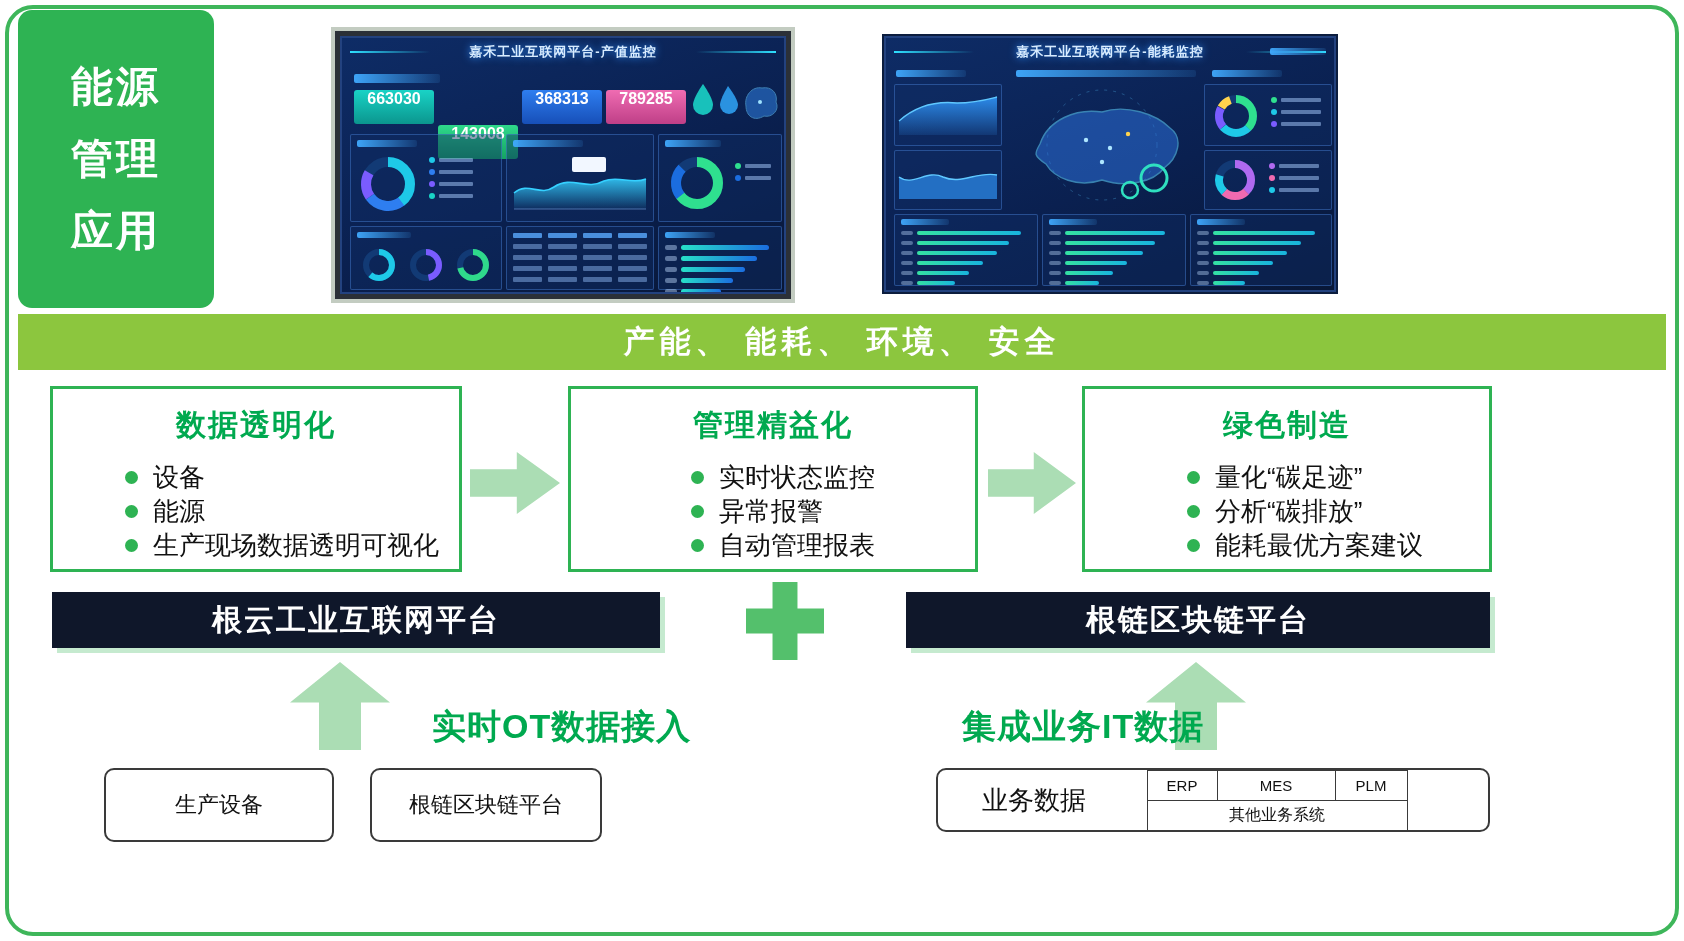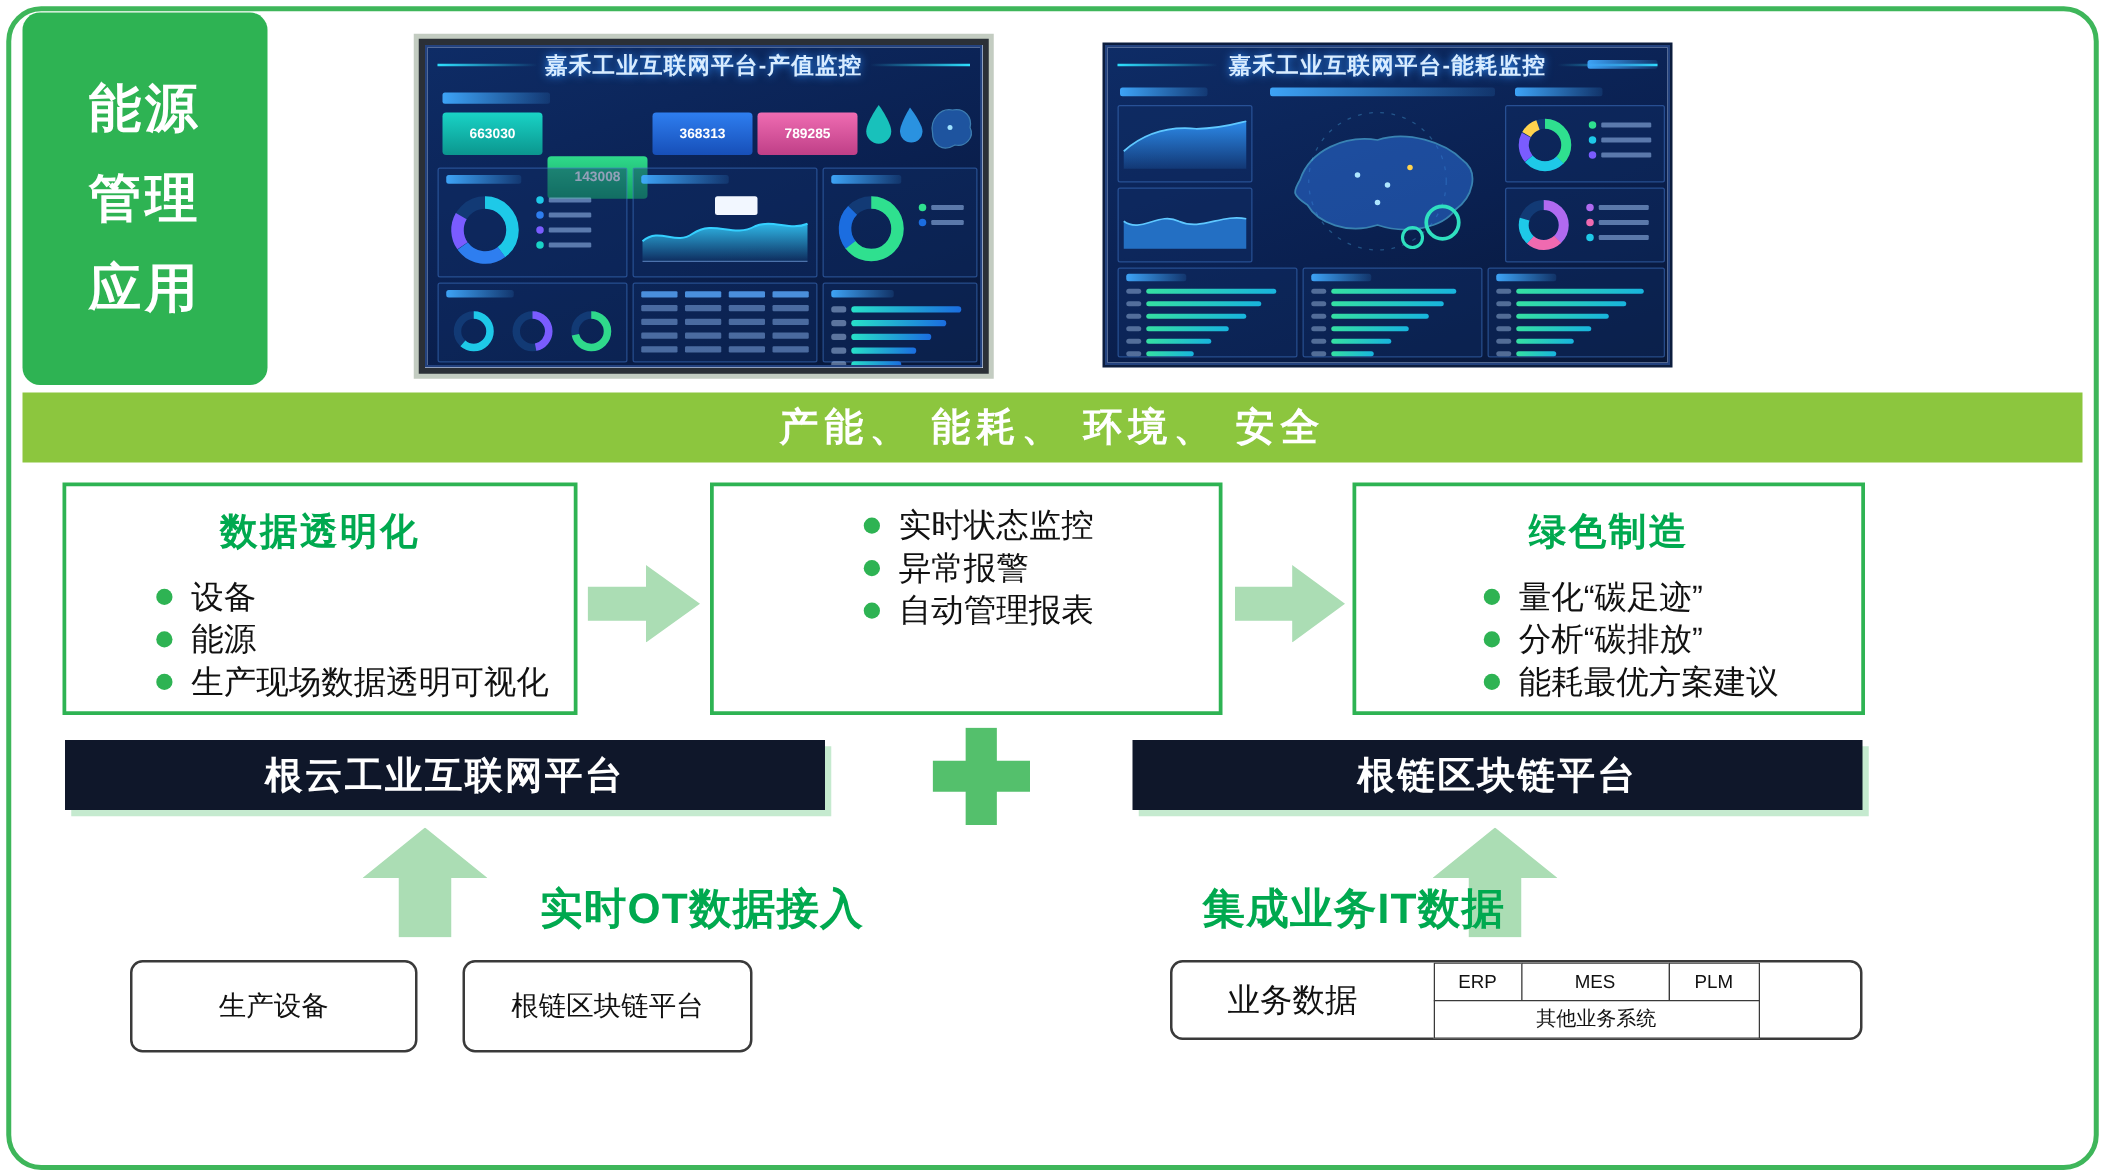--- a/index.html
+++ b/index.html
@@ -51,29 +51,29 @@
   .sys-cell { border:1px solid #3a3a3a; display:flex; align-items:center; justify-content:center;
               font-size:15px; color:#111; margin:-0.5px; background:#fff; }
   .sys-cell.wide { grid-column:1 / span 3; font-size:16px; }
 
   
   .dash { position:absolute; background:linear-gradient(160deg,#0e2c66 0%,#0a2050 55%,#081737 100%);
           border:2px solid #23427f; box-sizing:border-box; overflow:hidden; }
   .dash1 { left:340px; top:36px; width:446px; height:258px; box-shadow:0 0 0 5px #2b3037, 0 0 0 9px #c3ccc1; }
   .dash2 { left:884px; top:36px; width:452px; height:256px; box-shadow:0 0 0 2px #0c1d3e; }
   .dash-header { position:relative; height:28px; display:flex; align-items:center; justify-content:center; }
-  .dash-title { color:#d8ecff; font-size:18px; font-weight:bold; letter-spacing:1px; text-shadow:0 0 8px #2e8fff; }
+  .dash-title { color:#d8ecff; font-size:13px; font-weight:bold; letter-spacing:1px; text-shadow:0 0 8px #2e8fff; }
   .deco { position:absolute; top:13px; height:2px; width:80px; }
   .deco.l { left:8px; background:linear-gradient(90deg,#2ee0ff,rgba(46,224,255,0)); }
   .deco.r { right:8px; background:linear-gradient(270deg,#2ee0ff,rgba(46,224,255,0)); }
   .panel { position:absolute; background:rgba(16,45,100,.45); border:1px solid rgba(80,140,230,.4); border-radius:2px; }
   .chip { position:absolute; height:9px; border-radius:2px;
           background:linear-gradient(90deg,rgba(64,170,255,.95),rgba(64,170,255,.12)); }
-  .stat { position:absolute; top:52px; width:80px; height:34px; border-radius:3px; display:flex; align-items:center;
-          justify-content:center; color:#fff; font-size:11px; font-weight:bold; }
+  .stat { position:absolute; top:52px; width:80px; height:34px; border-radius:3px; display:flex; 
+          justify-content:center; color:#fff; font-size:16px; font-weight:bold; }
   .stat1 { background:linear-gradient(180deg,#19d3c6,#0b968e); }
   .stat2 { background:linear-gradient(180deg,#2fd98b,#14a362); }
   .stat3 { background:linear-gradient(180deg,#2e7ef0,#174fb8); }
   .stat4 { background:linear-gradient(180deg,#ef6cb2,#bf3f87); }
   .hbar { height:5px; border-radius:3px; background:linear-gradient(90deg,#27e0c8,#1b6de0); margin:6px 0 0 18px; position:relative; }
   .hbar::before { content:""; position:absolute; left:-16px; top:0; width:12px; height:5px; background:rgba(190,220,255,.45); border-radius:2px; }
   .rankbar { height:4px; border-radius:2px; background:linear-gradient(90deg,#35e0a2,#18b4de); margin:6px 0 0 18px; position:relative; }
   .rankbar::before { content:""; position:absolute; left:-16px; top:0; width:12px; height:4px; background:rgba(190,220,255,.4); border-radius:2px; }
   .trow { display:flex; gap:6px; margin:6px 6px 0 6px; }
   .trow i { display:block; height:5px; flex:1; background:rgba(150,195,255,.45); border-radius:1px; }
@@ -383,20 +383,21 @@
       <li>
           <span class="dot"></span>
           <span>生产现场数据透明可视化</span>
         </li>
     </ul>
   </div>
 
   <div class="arrow-right" style="left:470px; width:90px;"></div>
 
   <div class="fbox" style="left:568px; width:410px;">
+    <div class="title">管理精益化</div>
     <ul style="padding-left:120px;">
       <li>
           <span class="dot"></span>
           <span>实时状态监控</span>
         </li>
       <li>
           <span class="dot"></span>
           <span>异常报警</span>
         </li>
       <li>

